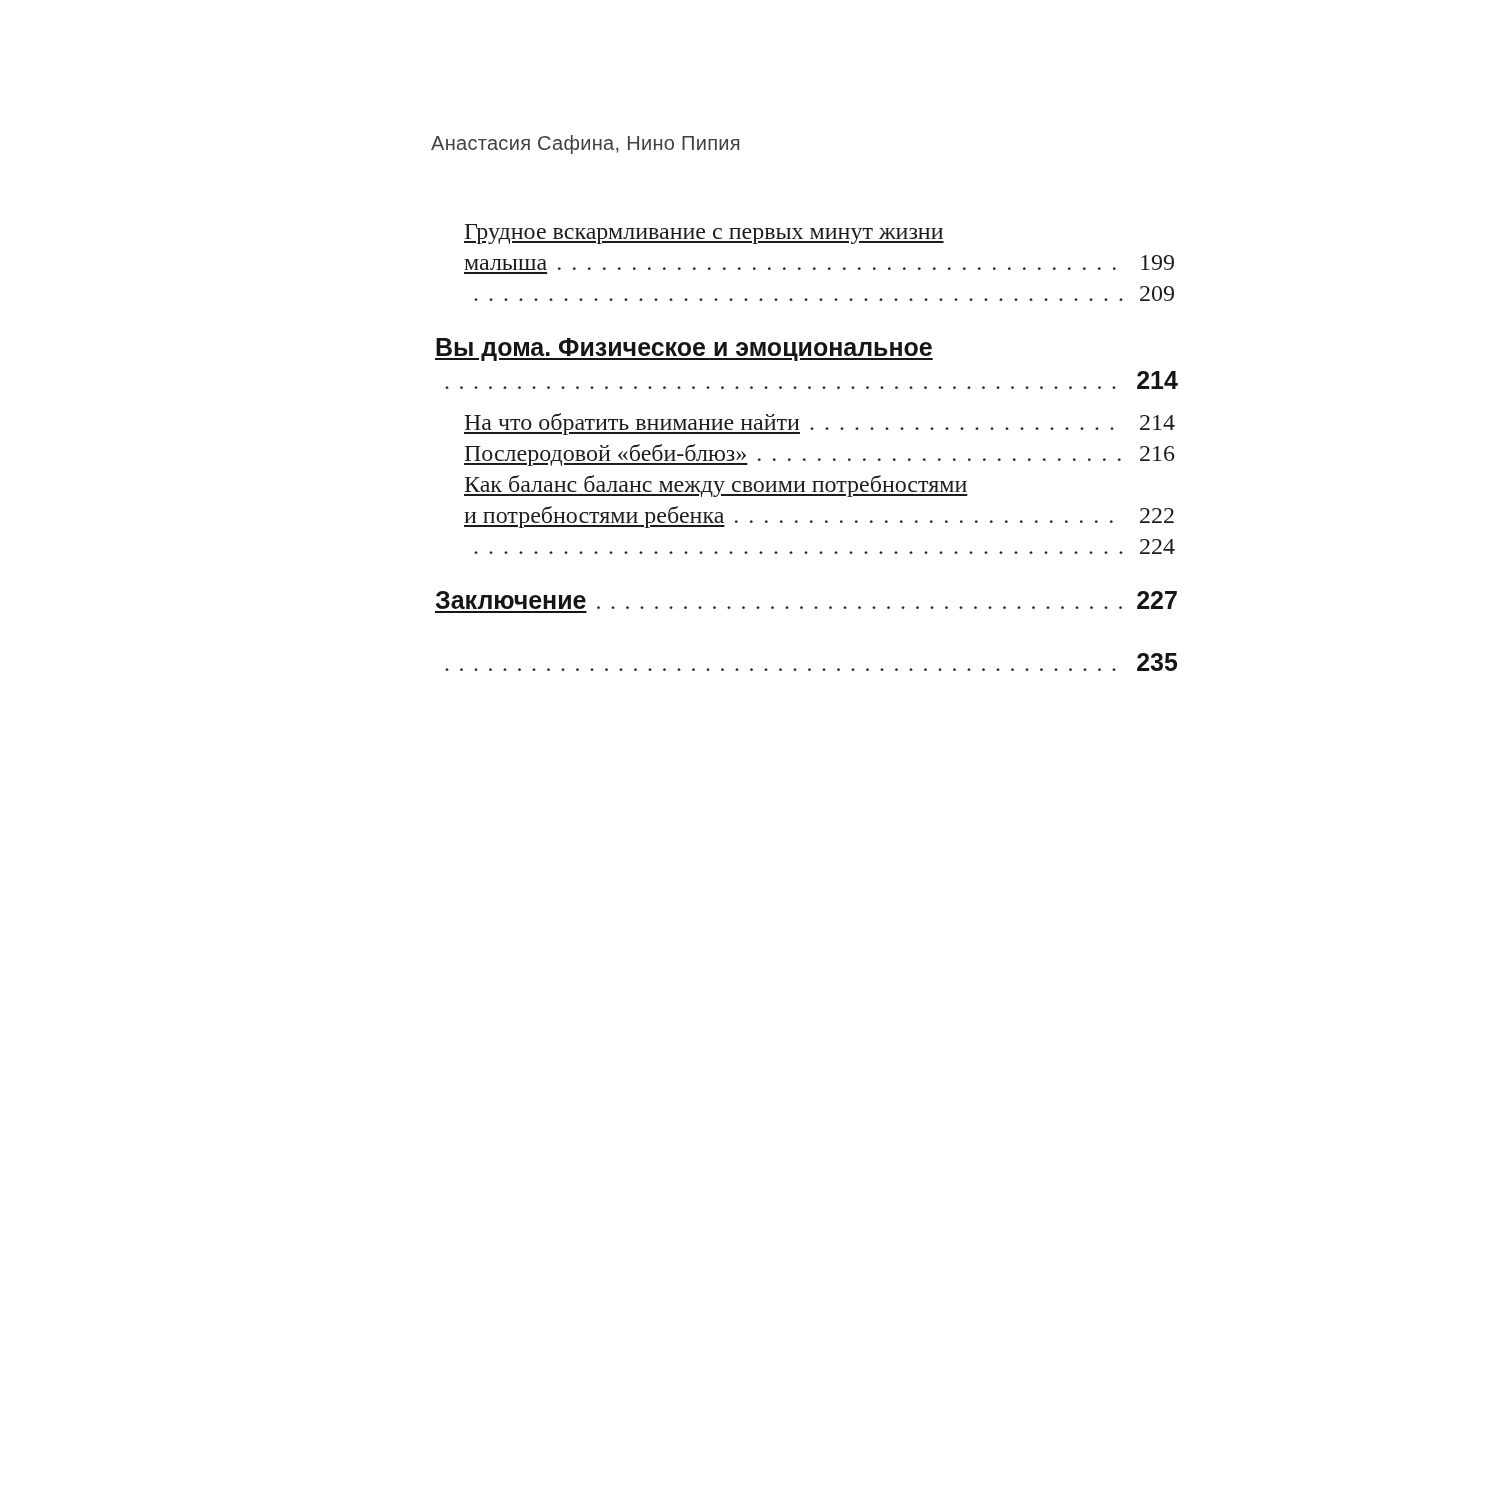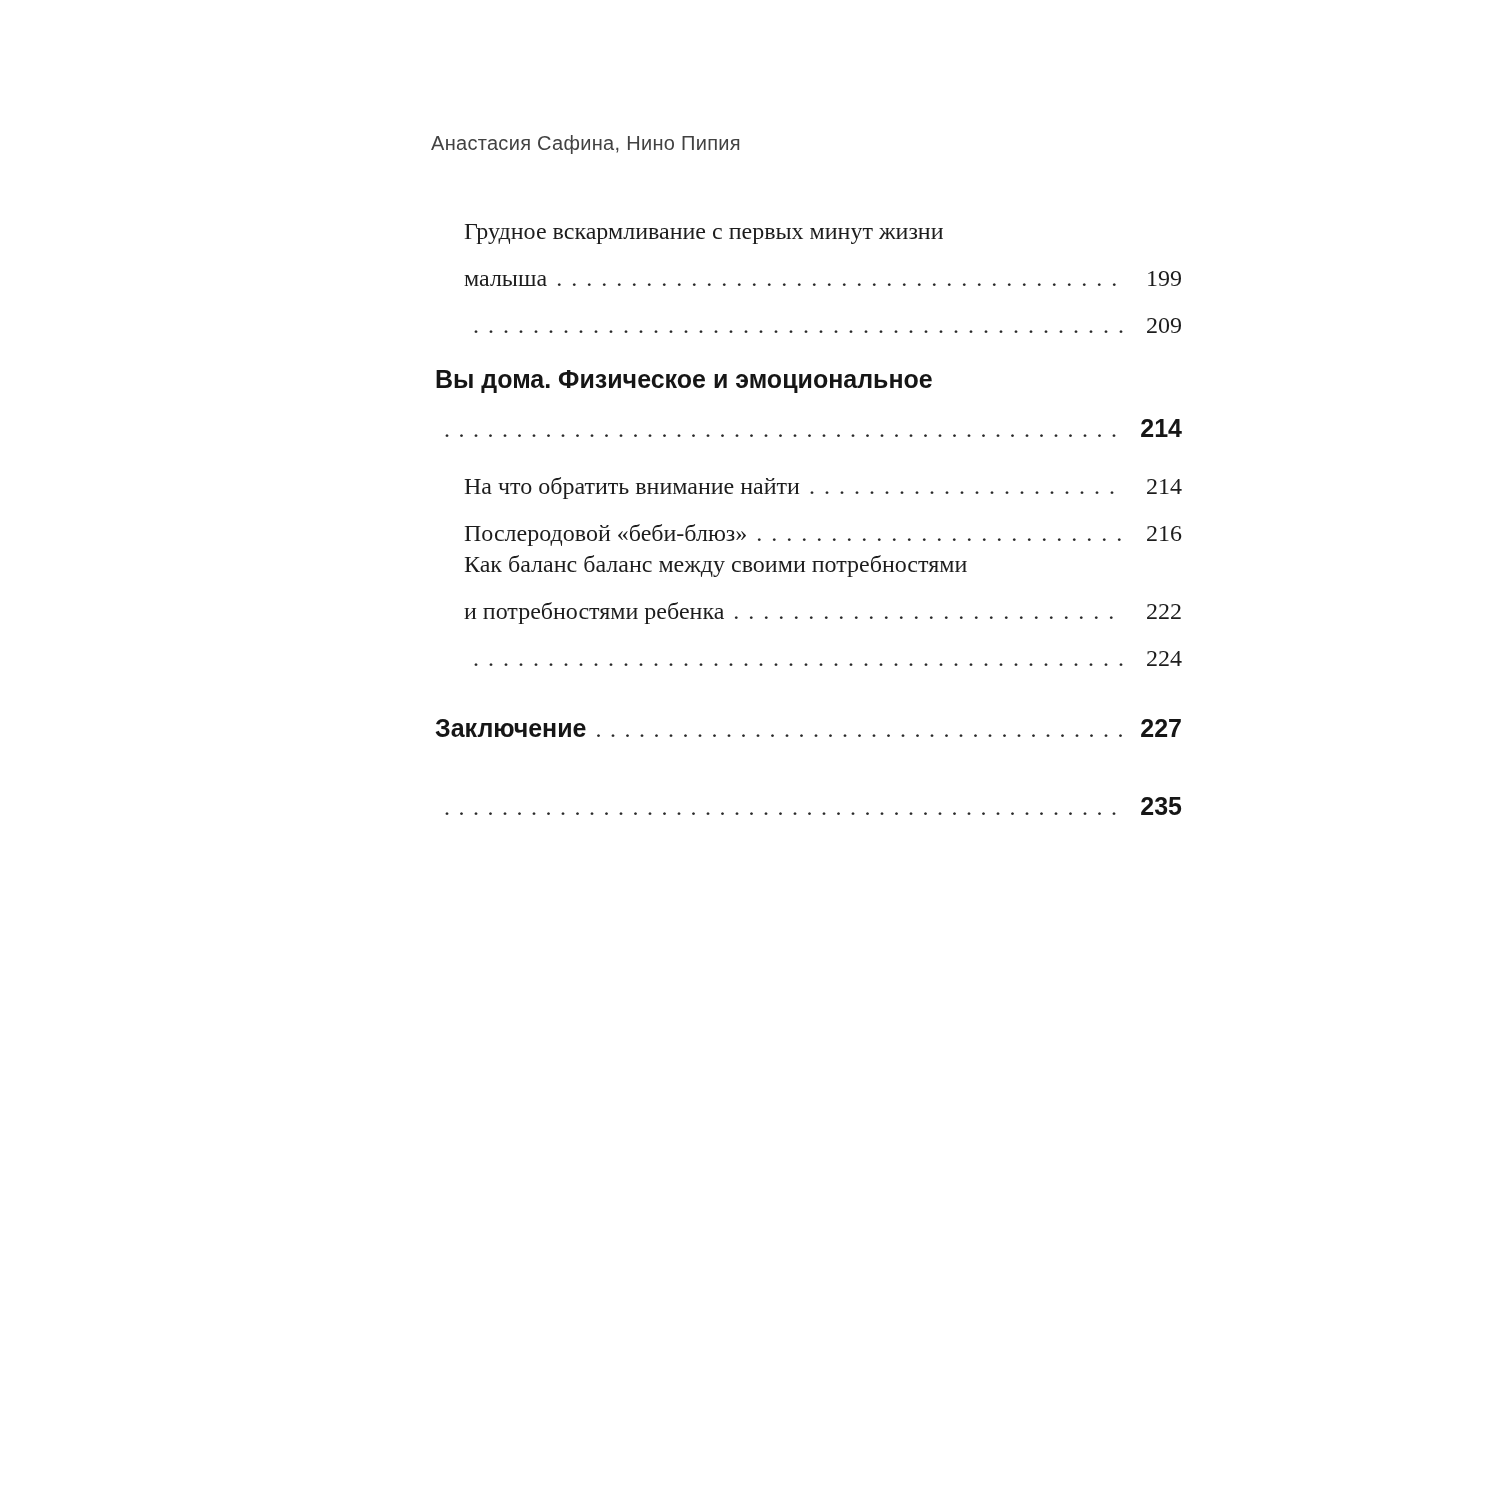--- a/index.html
+++ b/index.html
@@ -42,39 +42,38 @@
     color: #161616;
     margin-top: 22px;
     margin-bottom: 10px;
     padding-left: 0;
   }
   .entry:last-child { margin-top: 29px; }
   .line {
     display: flex;
     align-items: baseline;
   }
-  .title { white-space: nowrap; }
+  .title { white-space: nowrap; text-decoration: underline; }
   .leader {
     flex: 1 1 auto;
     min-width: 0;
     overflow: hidden;
     white-space: nowrap;
     margin-left: 9px;
     margin-right: 7px;
     font: 400 24px "Liberation Serif", "DejaVu Serif", serif;
     letter-spacing: 9px;
     color: #2a2a2a;
   }
   .chapter .leader { letter-spacing: 8.5px; }
   .page {
     margin-left: 2px;
     min-width: 50px;
-    text-align: right;
+    text-align: center;
     white-space: nowrap;
-    margin-top: 16px;
   }
 </style>
 </head>
 <body>
 
 <div class="author-header">Анастасия Сафина, Нино Пипия</div>
 
 <div class="toc">
     <div class="entry sub">
       <div class="line">

